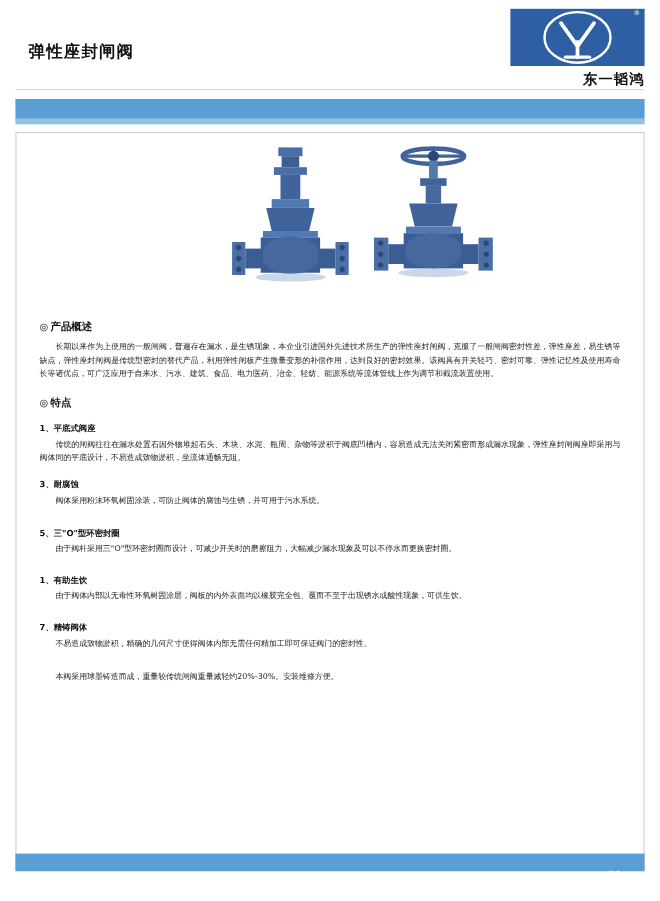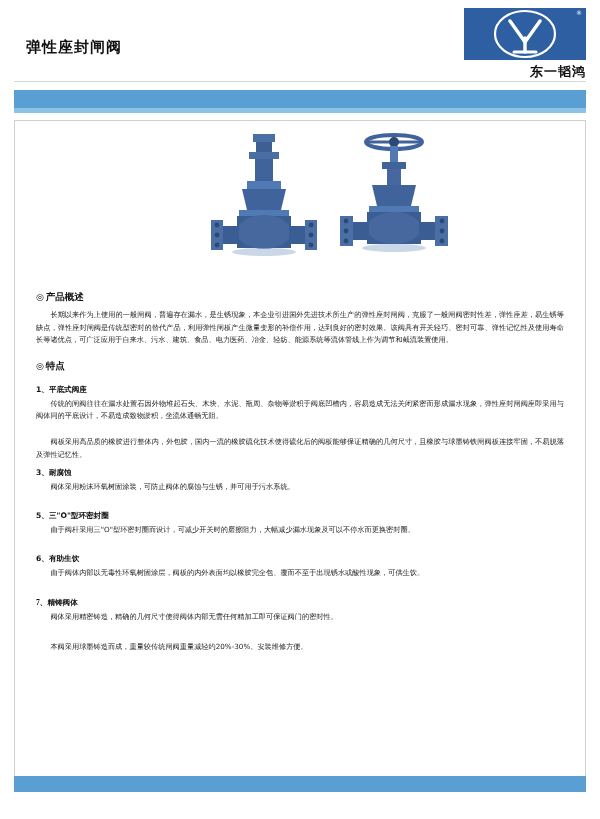--- a/index.html
+++ b/index.html
@@ -312,42 +312,41 @@
     <div class="sec-heading">
       <span class="bullet">◎</span><span>特点</span>
     </div>
 
     <div class="item" style="margin-top:12px;">
       <div class="item-title">1、平底式阀座</div>
       <div class="item-body">传统的闸阀往往在漏水处置石因外物堆起石头、木块、水泥、瓶周、杂物等淤积于阀底凹槽内，容易造成无法关闭紧密而形成漏水现象，弹性座封闸阀座即采用与阀体同的平底设计，不易造成致物淤积，坐流体通畅无阻。</div>
     </div>
 
     <div class="item" style="margin-top:14px;">
-      <div class="item-body">阀板采用高品质的橡胶进行整体内，外包胶，国内一流的橡胶硫化技术使得硫化后的阀板能够保证精确的几何尺寸，且橡胶与球墨铸铁闸阀板连接牢固，不易脱落及弹性记忆性。</div>
     </div>
 
     <div class="item" style="margin-top:0;">
       <div class="item-title">3、耐腐蚀</div>
       <div class="item-body">阀体采用粉沫环氧树固涂装，可防止阀体的腐蚀与生锈，并可用于污水系统。</div>
     </div>
 
 
     <div class="item" style="margin-top:18px;">
       <div class="item-title">5、三"O"型环密封圈</div>
       <div class="item-body">由于阀杆采用三"O"型环密封圈而设计，可减少开关时的磨擦阻力，大幅减少漏水现象及可以不停水而更换密封圈。</div>
     </div>
 
     <div class="item" style="margin-top:18px;">
-      <div class="item-title">6、有助生饮</div>
+      <div class="item-title">1、有助生饮</div>
       <div class="item-body">由于阀体内部以无毒性环氧树固涂层，阀板的内外表面均以橡胶完全包、覆而不至于出现锈水或酸性现象，可供生饮。</div>
     </div>
 
-    <div class="item" style="margin-top:18px;font-family:Liberation Serif, serif;">
+    <div class="item" style="margin-top:18px;">
       <div class="item-title">7、精铸阀体</div>
-      <div class="item-body">阀体采用精密铸造，精确的几何尺寸使得阀体内部无需任何精加工即可保证阀门的密封性。</div>
+      <div class="item-body">不易造成致物淤积，精确的几何尺寸使得阀体内部无需任何精加工即可保证阀门的密封性。</div>
     </div>
 
     <div class="item" style="margin-top:18px;">
       <div class="item-body">本阀采用球墨铸造而成，重量较传统闸阀重量减轻约20%-30%。安装维修方便。</div>
     </div>
   </div>
 
   <div class="footer-bar"></div>
   <div class="page-number">66</div>
 

